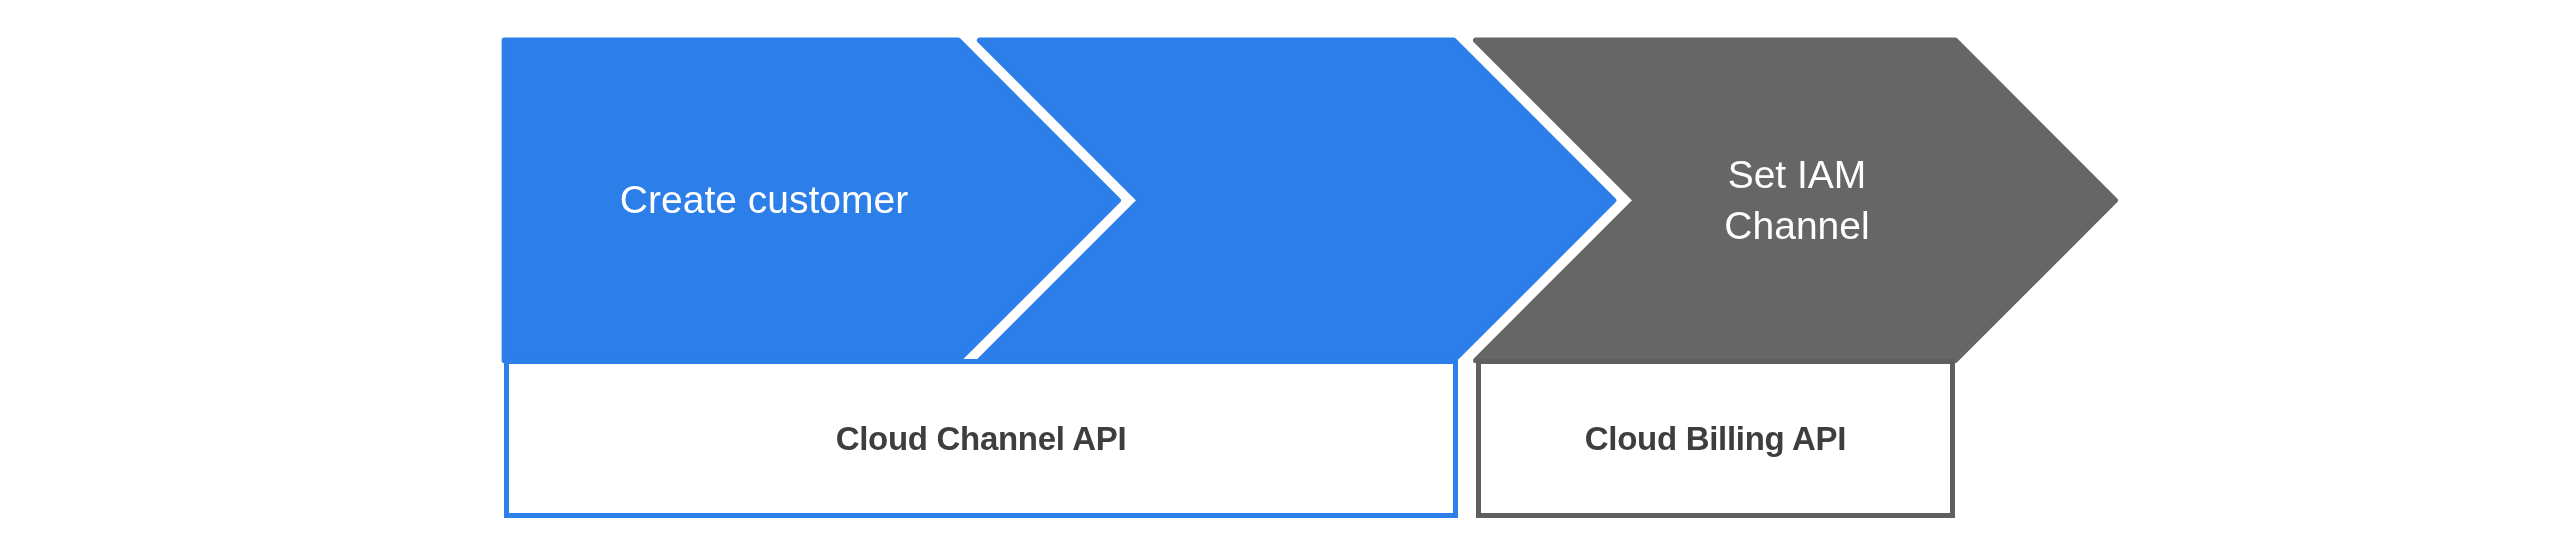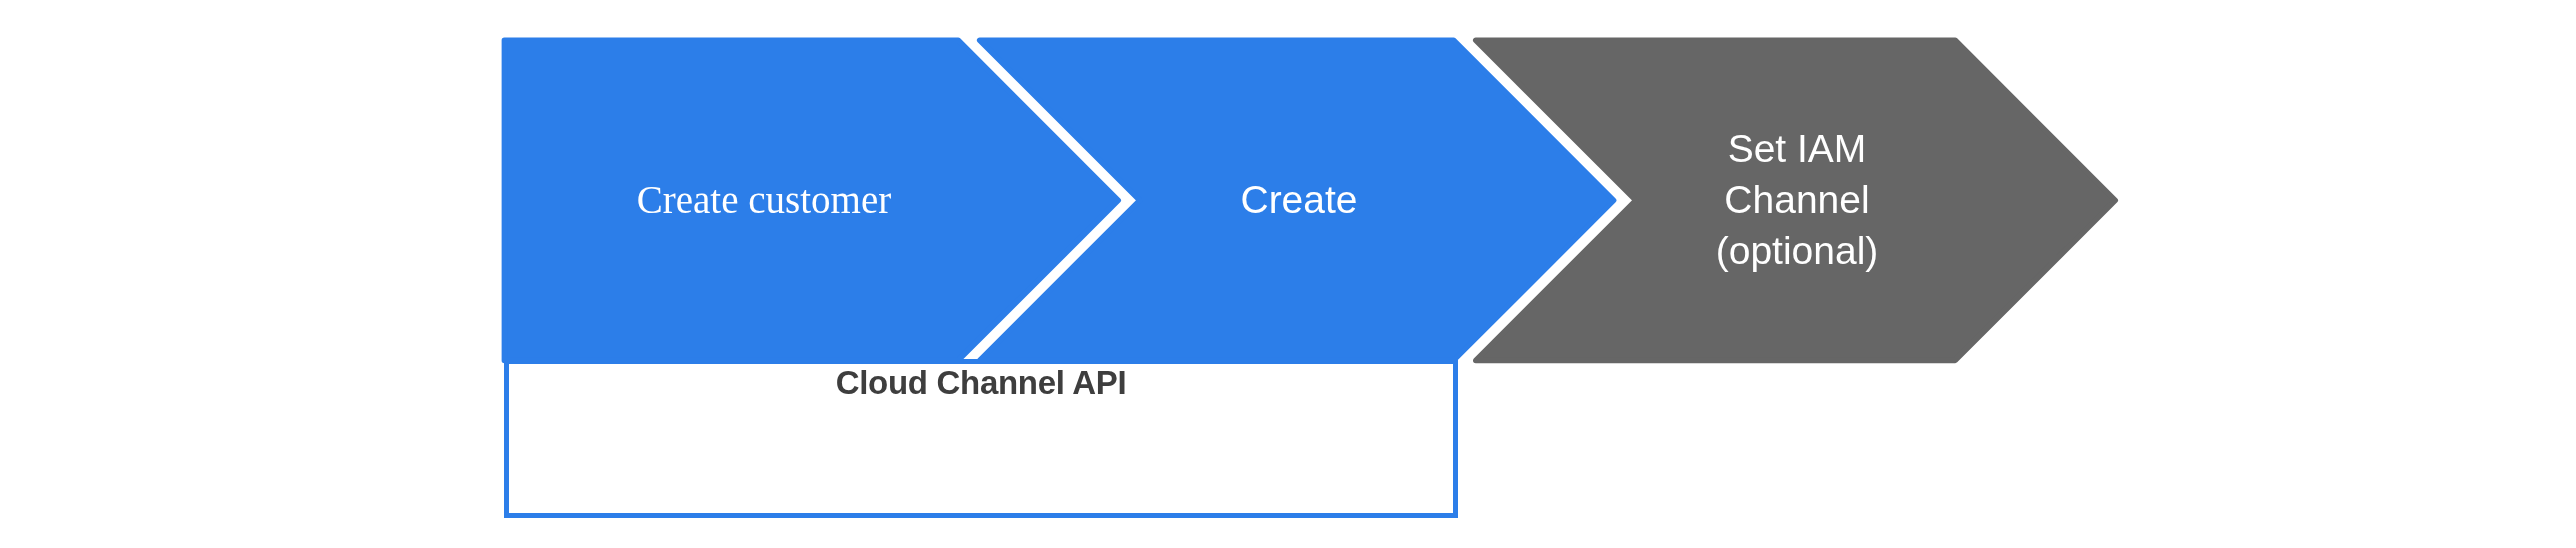--- a/index.html
+++ b/index.html
@@ -36,33 +36,33 @@
     flex-direction: column;
     justify-content: center;
     align-items: center;
     text-align: center;
     color: #FFFFFF;
     font-size: 39px;
     line-height: 51px;
     font-weight: 400;
     pointer-events: none;
   }
-  .arrow-label-1 { left: 504px;  width: 520px; font-family: Liberation Serif, serif; }
+  .arrow-label-1 { left: 504px;  width: 520px; }
   .arrow-label-2 { left: 1091px; width: 416px; }
   .arrow-label-3 { left: 1589px; width: 416px; }
 
   .api-box {
     position: absolute;
     top: 359px;
     height: 159px;
     box-sizing: border-box;
     background: #FFFFFF;
     display: flex;
     justify-content: center;
-    align-items: flex-start;
+    align-items: center;
     text-align: center;
   }
   .api-box-channel {
     left: 504px;
     width: 954px;
     border: 5.5px solid #2C7EE9;
   }
   .api-box-billing {
     left: 1476px;
     width: 479px;
@@ -83,29 +83,30 @@
   <svg class="arrows-svg" viewBox="0 0 3718 792" xmlns="http://www.w3.org/2000/svg">
     <polygon class="arrow-shape arrow-blue" points="728,58 1383,58 1614,289 1383,520 728,520" fill="#2C7EE9"></polygon>
     <polygon class="arrow-shape arrow-blue" points="1414,58 2098,58 2329,289 2098,520 1414,520 1645,289" fill="#2C7EE9"></polygon>
     <polygon class="arrow-shape arrow-gray" points="2130,58 2822,58 3053,289 2822,520 2130,520 2361,289" fill="#666666"></polygon>
   </svg>
 
   <div class="api-box api-box-channel">
     <span class="api-box-label">Cloud Channel API</span>
   </div>
 
+  <div class="api-box api-box-billing">
+    <span class="api-box-label">Cloud Billing API</span>
+  </div>
 
   <div class="arrow-label arrow-label-1">
     <div>Create customer</div>
   </div>
 
   <div class="arrow-label arrow-label-2">
-    <div>Create</div>
   </div>
 
   <div class="arrow-label arrow-label-3">
     <div>Set IAM</div>
     <div>Channel</div>
-    <div>(optional)</div>
   </div>
 
 </div>
 
 
 </body></html>

